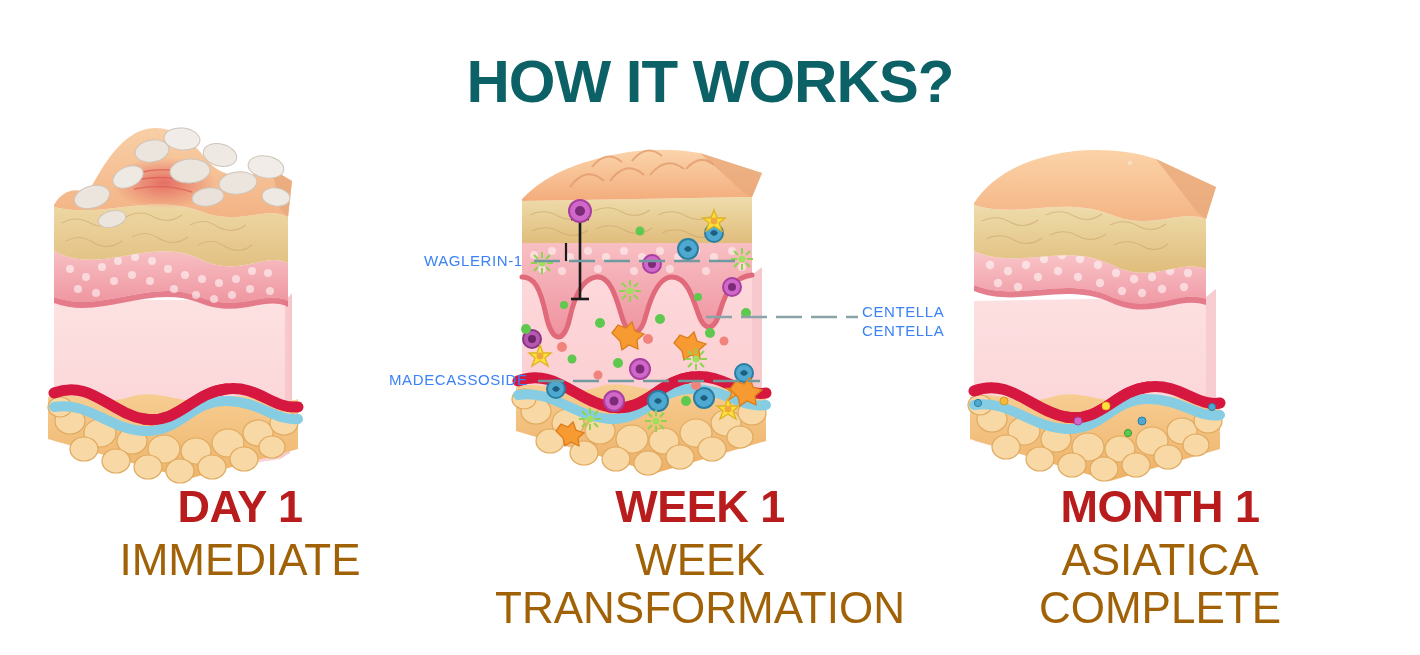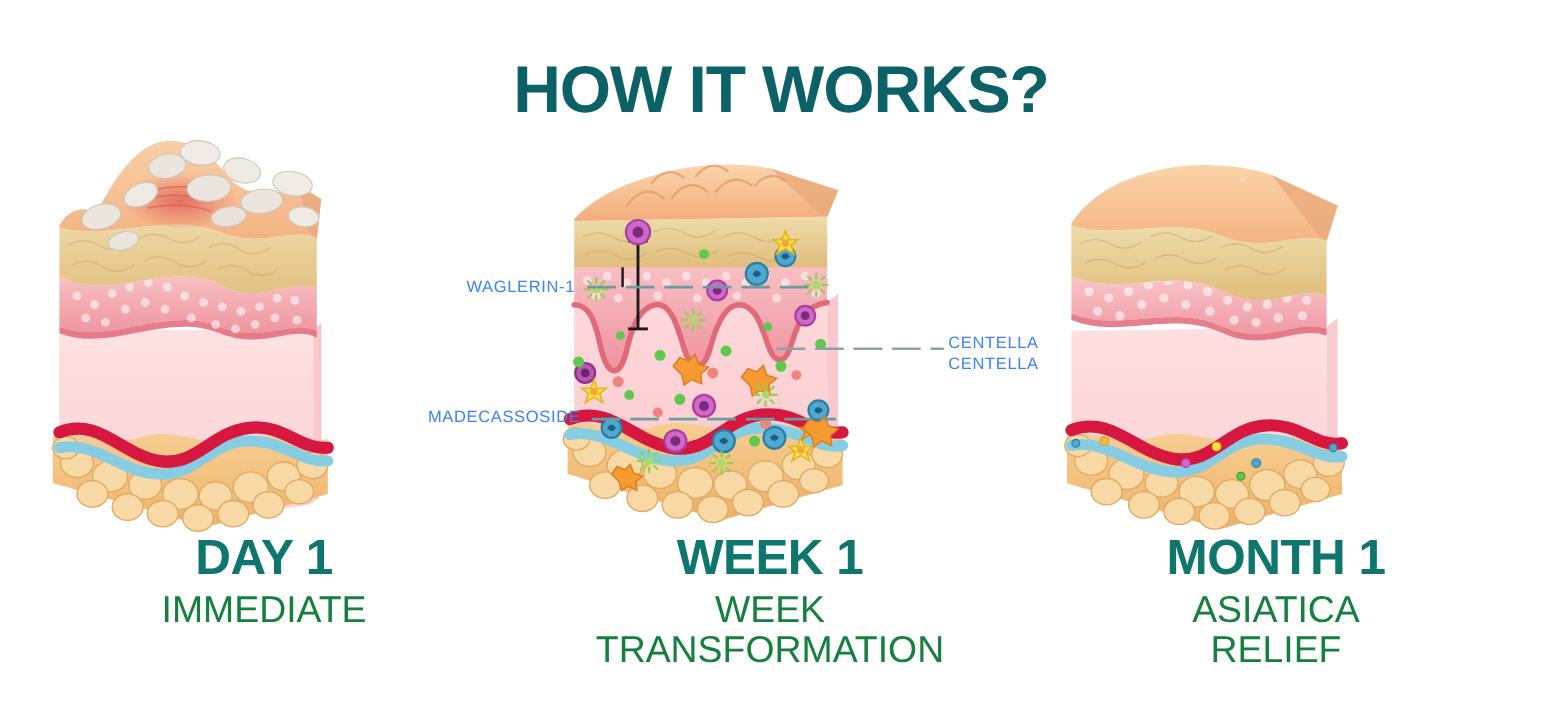--- a/index.html
+++ b/index.html
@@ -22,22 +22,22 @@
 
   .panel{ position:absolute; top:80px; width:420px; height:390px; }
   #panel-day1{ left:40px; }
   #panel-week1{ left:500px; }
   #panel-month1{ left:960px; }
 
   .caption{ position:absolute; width:420px; text-align:center; }
   #cap-day1{ left:30px; top:462px; }
   #cap-week1{ left:490px; top:462px; }
   #cap-month1{ left:950px; top:462px; }
-  .cap-head{ font-size:45px; font-weight:bold; letter-spacing:-.5px; line-height:1.05; color:#0f766e; }
-  .cap-sub{ font-size:34px; font-weight:normal; line-height:1.08; margin-top:6px; color:#15803d; }
+  .cap-head{ font-size:45px; font-weight:bold; letter-spacing:-.5px; line-height:1.05; color:#b91c1c; }
+  .cap-sub{ font-size:44px; font-weight:normal; line-height:1.08; margin-top:6px; color:#a16207; }
 
   .anno{ position:absolute; font-size:15px; letter-spacing:.6px; color:#3b82f6; line-height:1.25; }
   #anno-waglerin{ left:424px; top:231px; white-space:nowrap; }
   #anno-madecassoside{ left:389px; top:350px; white-space:nowrap; }
   #anno-centella{ left:862px; top:282px; }
 
   svg{ display:block; }
 </style>
 </head>
 <body>
@@ -548,17 +548,17 @@
     <div class="cap-sub">
       <div>WEEK</div>
       <div>TRANSFORMATION</div>
     </div>
   </div>
 
   <div class="caption" id="cap-month1">
     <div class="cap-head">MONTH 1</div>
     <div class="cap-sub">
       <div>ASIATICA</div>
-      <div>RELIEF</div>
+      <div>COMPLETE</div>
     </div>
   </div>
 
 </div>
 
 </body></html>

